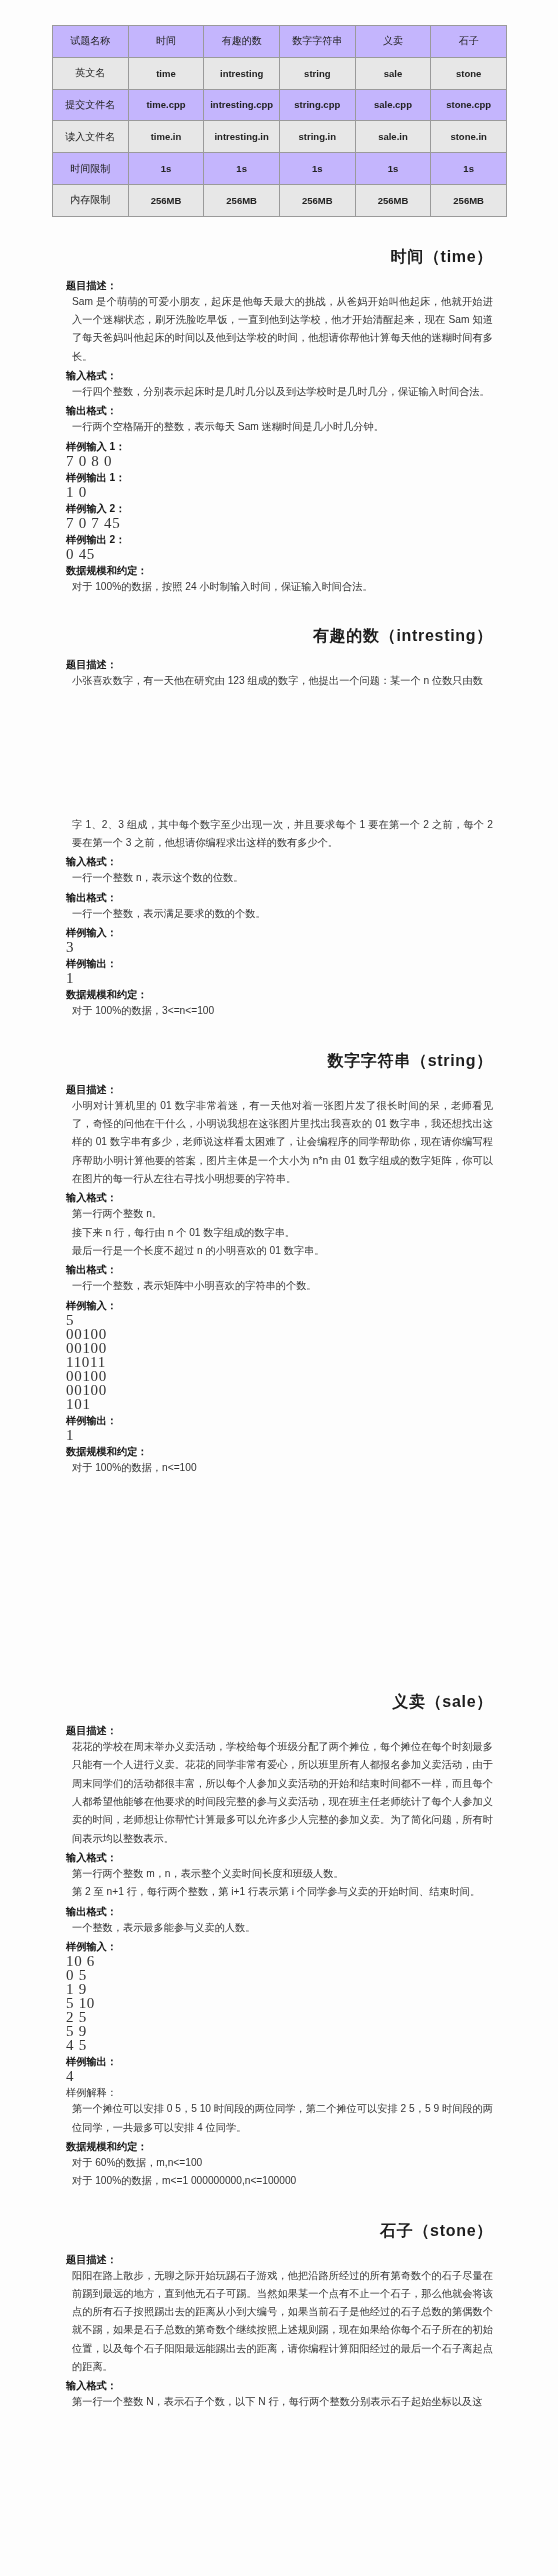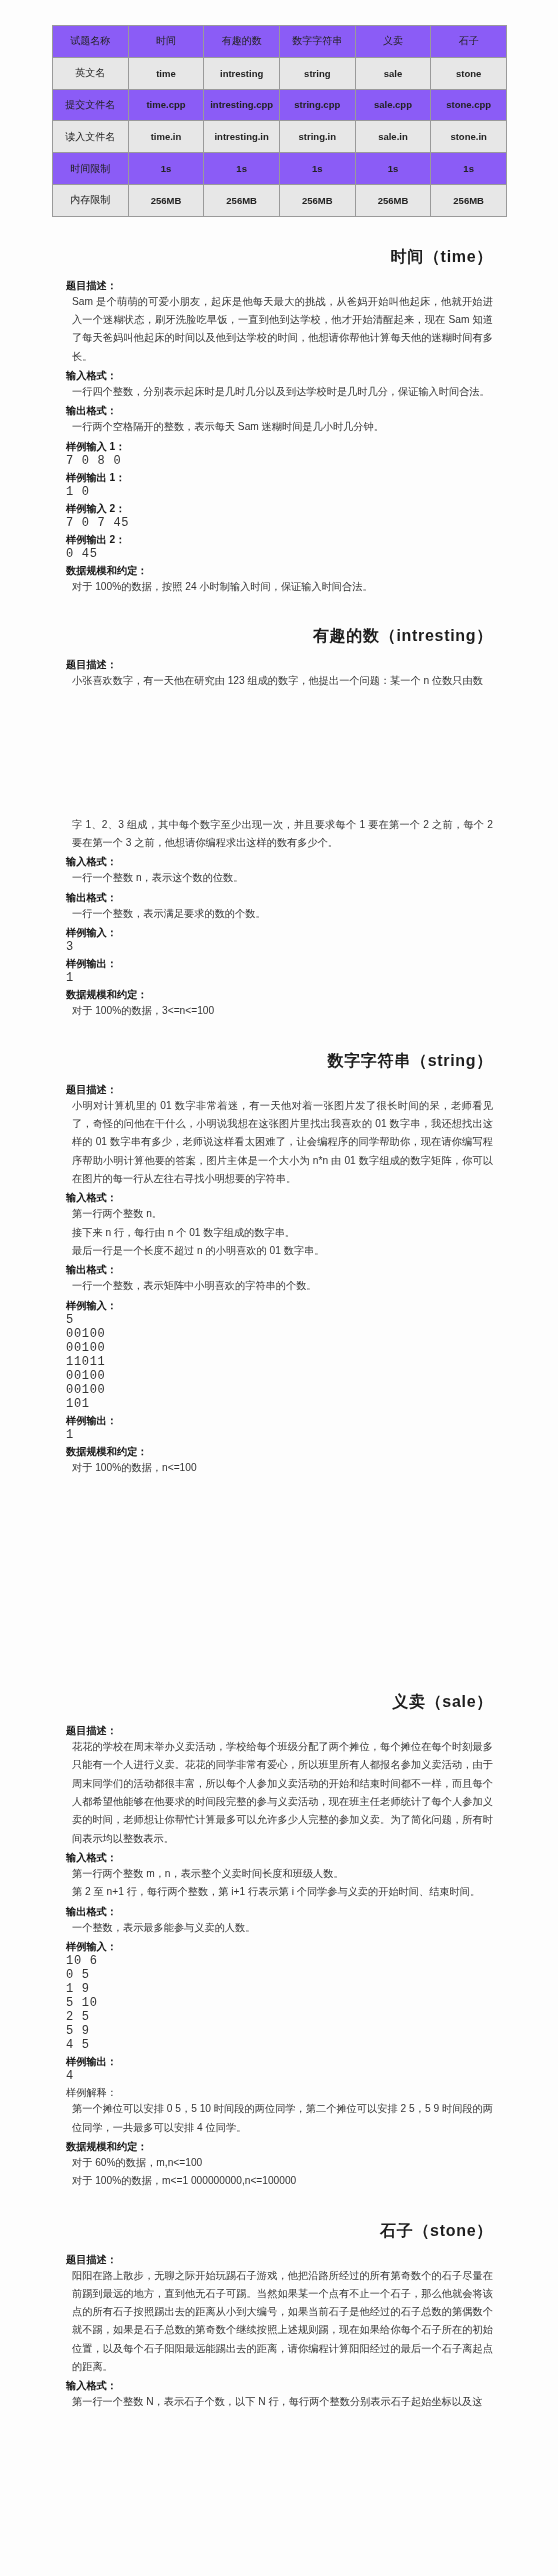--- a/index.html
+++ b/index.html
@@ -9,36 +9,36 @@
     box-sizing:border-box; padding-top:25px;
   }
   .content{ width:455px; margin:0 auto; }
   
   table.info{
     width:100%; border-collapse:collapse; table-layout:fixed;
     border:1.4px solid #8f8f8f; font-size:10px; color:#222;
   }
   table.info td{
     border:1.4px solid #9a9a9a; height:28px; text-align:center; vertical-align:middle;
-    padding:1.4px 2.1px; overflow:hidden; background:#8b5cf6;
+    padding:1.4px 2.1px; overflow:hidden; background:#c4b5fd;
   }
   table.info tr:nth-child(even) td{ background:#e7e7e7; }
   table.info tr:not(:first-child) td:not(:first-child){ font-weight:700; font-size:9.5px;}
   
   .problem{ padding:0 14px; }
   .title{
     text-align:right; font-size:16px; font-weight:700; color:#1c1c1c;
     margin:30px 0 10px 0; letter-spacing:0.7px;
   }
   .blk{ font-size:10.2px; }
   .label{ font-weight:700; line-height:15px; margin-top:2.1px; color:#161616;}
   .note{ line-height:15px; margin-top:2.1px; color:#333;}
   .para{ line-height:18.3px; text-align:justify; color:#333;margin-left:6px;}
   .code{
-    font-family:Liberation Mono, monospace; font-size:12px; line-height:14px;
+    font-family:Liberation Serif, serif; font-size:15px; line-height:14px;
     letter-spacing:0.7px; color:#333;
   }
   .spacer{ width:100%; }
 </style>
 </head>
 <body>
 
 <div class="page">
   <div class="content">
     <table class="info" id="info-table">

